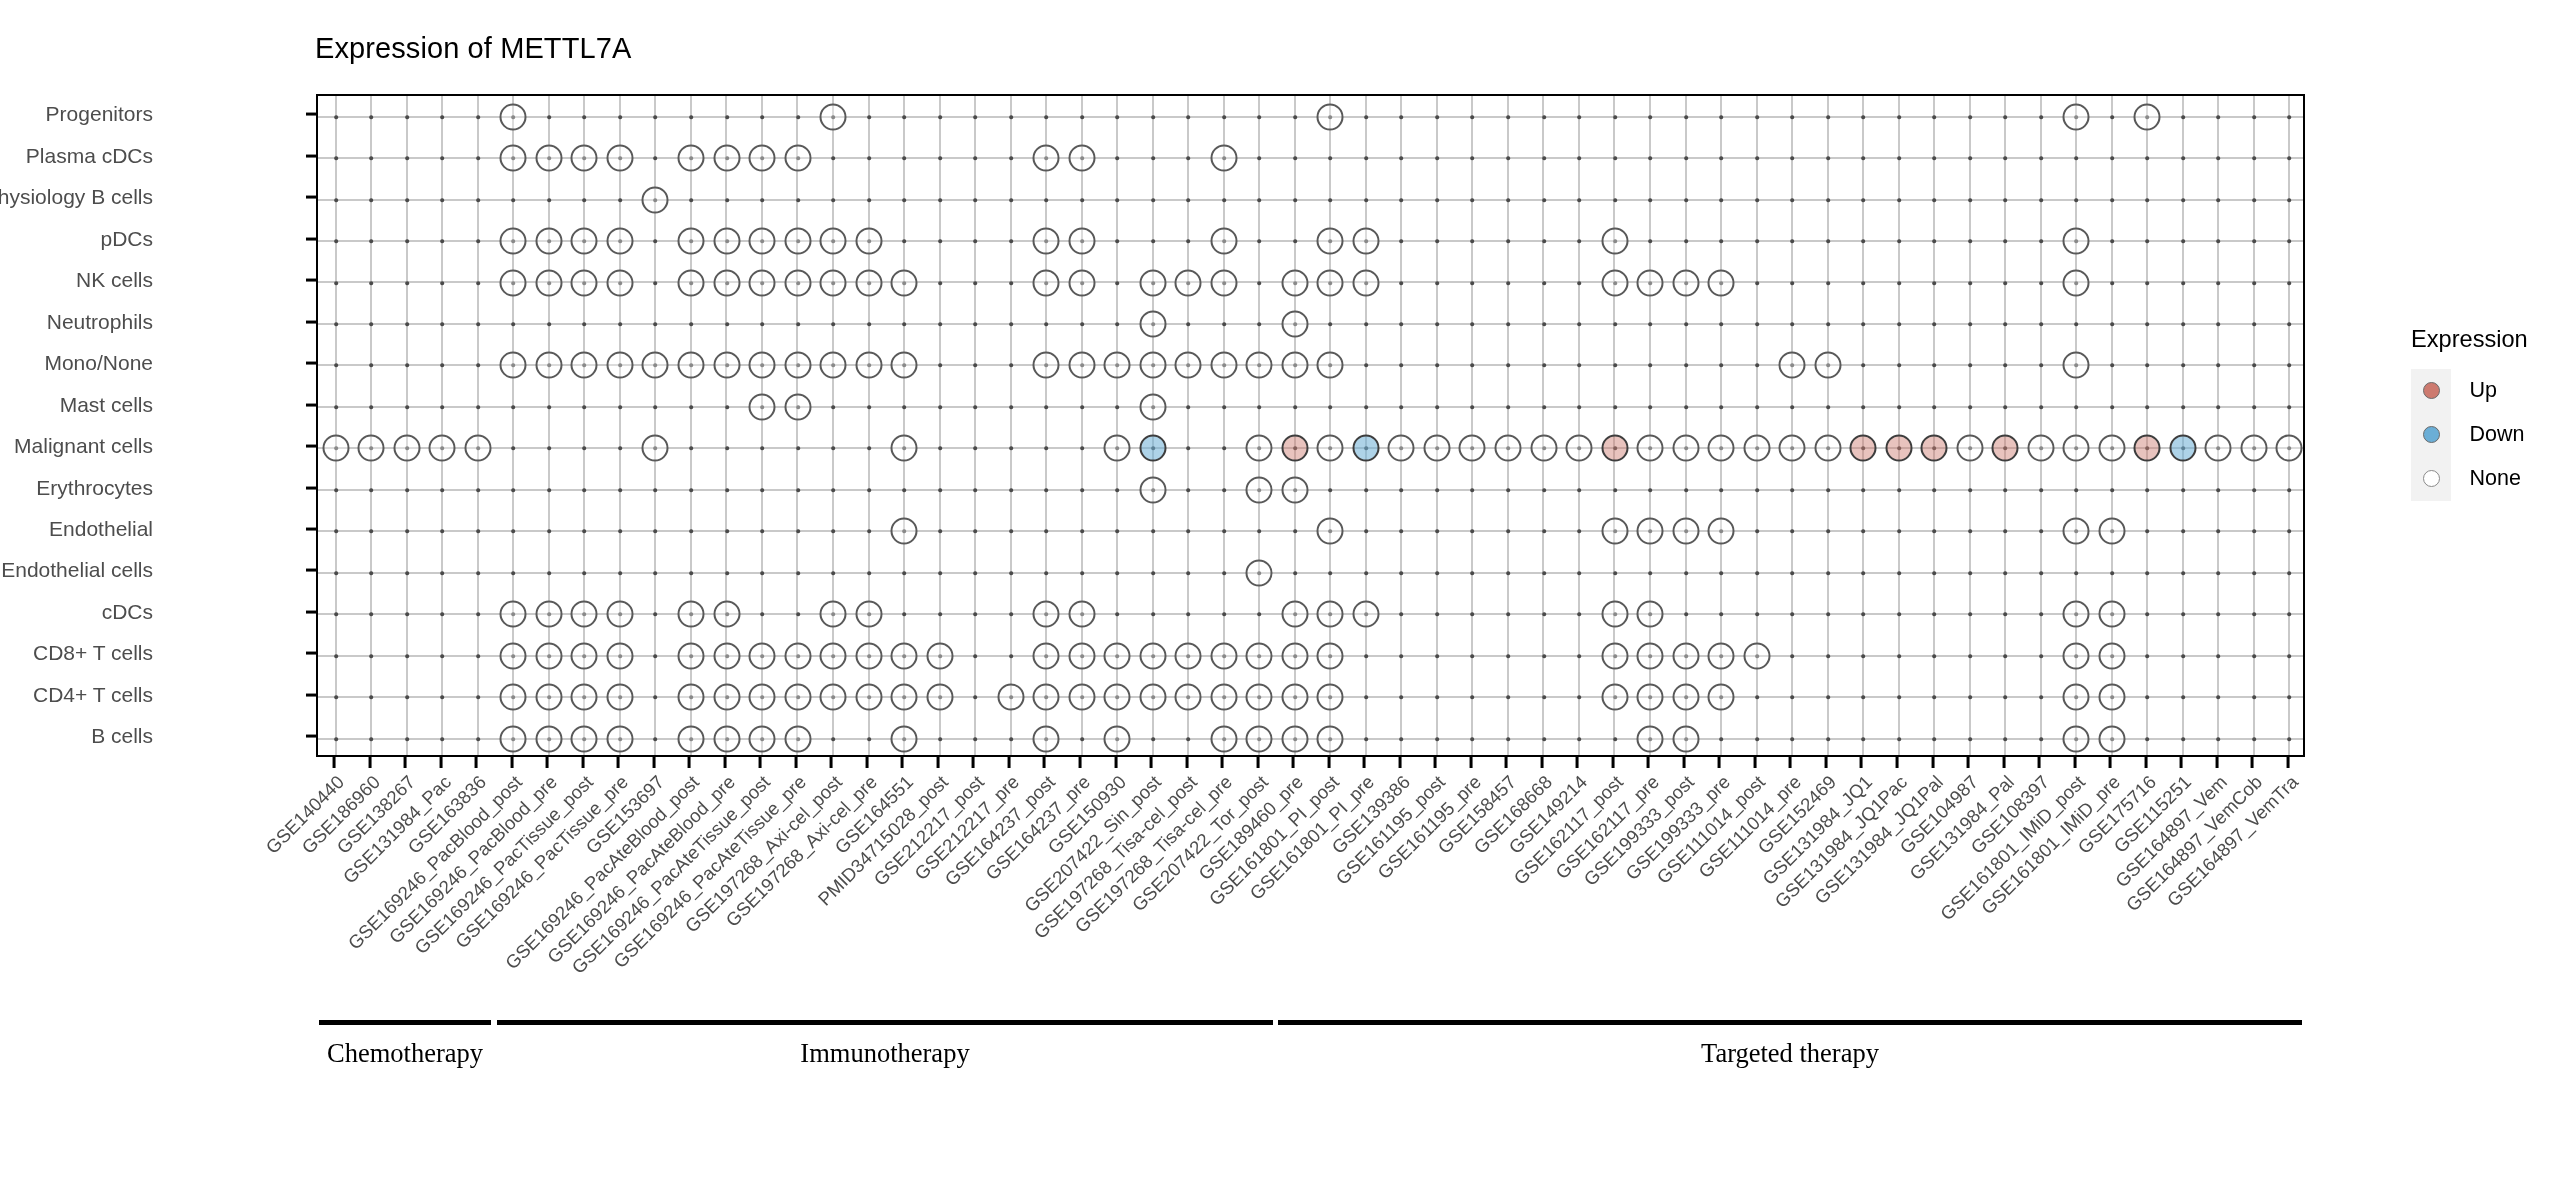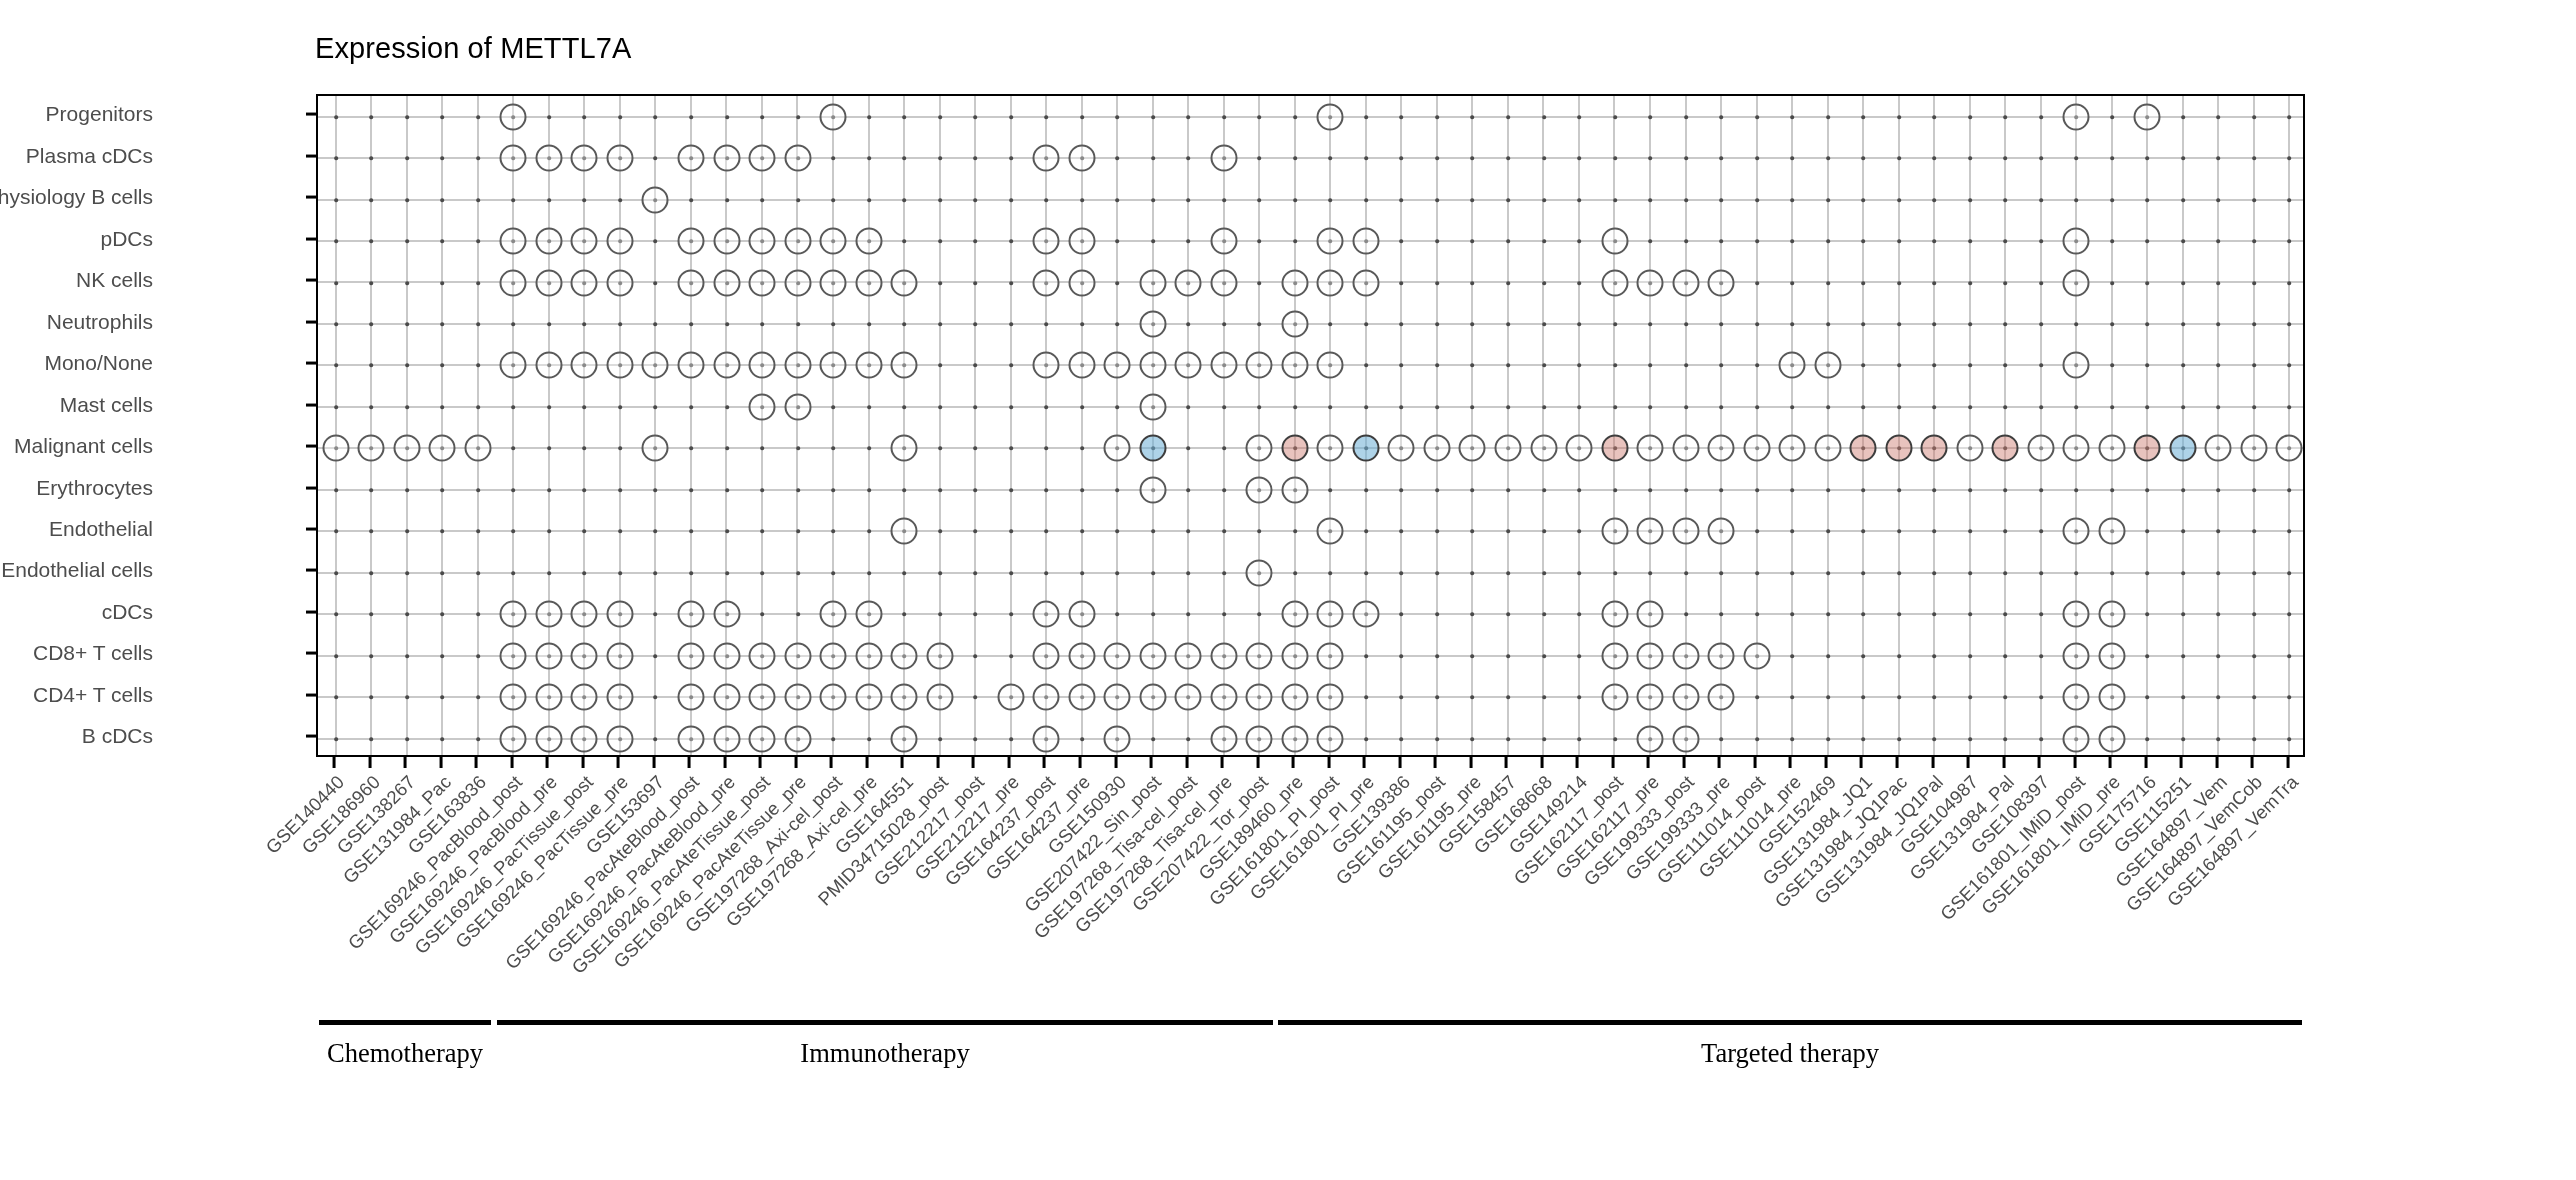--- a/index.html
+++ b/index.html
@@ -1290,21 +1290,21 @@
       <div class="ylab" style="top:529px">Endothelial</div>
       <div class="ytick" style="left:306px;top:529px"></div>
       <div class="ylab" style="top:570px">Endothelial cells</div>
       <div class="ytick" style="left:306px;top:570px"></div>
       <div class="ylab" style="top:612px">cDCs</div>
       <div class="ytick" style="left:306px;top:612px"></div>
       <div class="ylab" style="top:653px">CD8+ T cells</div>
       <div class="ytick" style="left:306px;top:653px"></div>
       <div class="ylab" style="top:695px">CD4+ T cells</div>
       <div class="ytick" style="left:306px;top:695px"></div>
-      <div class="ylab" style="top:736px">B cDCs</div>
+      <div class="ylab" style="top:736px">B cells</div>
       <div class="ytick" style="left:306px;top:736px"></div>
     </div>
   <div id="xaxis">
       <div class="xtick" style="left:334px;top:757px"></div>
       <div class="xlab" style="left:341px;top:779px">GSE140440</div>
       <div class="xtick" style="left:370px;top:757px"></div>
       <div class="xlab" style="left:377px;top:779px">GSE186960</div>
       <div class="xtick" style="left:405px;top:757px"></div>
       <div class="xlab" style="left:412px;top:779px">GSE138267</div>
       <div class="xtick" style="left:441px;top:757px"></div>
@@ -1416,15 +1416,38 @@
     </div>
   <div id="groupbars">
       <div class="gbar" style="left:319px;top:1020px;width:172px"></div>
       <div class="glab" style="left:405px;top:1038px">Chemotherapy</div>
       <div class="gbar" style="left:497px;top:1020px;width:776px"></div>
       <div class="glab" style="left:885px;top:1038px">Immunotherapy</div>
       <div class="gbar" style="left:1278px;top:1020px;width:1024px"></div>
       <div class="glab" style="left:1790px;top:1038px">Targeted therapy</div>
     </div>
 
+  <div id="legend">
+    <div id="legend-title">Expression</div>
+    <div id="legend-items">
+        <div class="lgrow">
+          <span class="lgkey">
+            <span class="lgdot up"></span>
+          </span>
+          <span class="lglabel">Up</span>
+        </div>
+        <div class="lgrow">
+          <span class="lgkey">
+            <span class="lgdot down"></span>
+          </span>
+          <span class="lglabel">Down</span>
+        </div>
+        <div class="lgrow">
+          <span class="lgkey">
+            <span class="lgdot none"></span>
+          </span>
+          <span class="lglabel">None</span>
+        </div>
+      </div>
+  </div>
 
 </div>
 
 
 </body></html>

